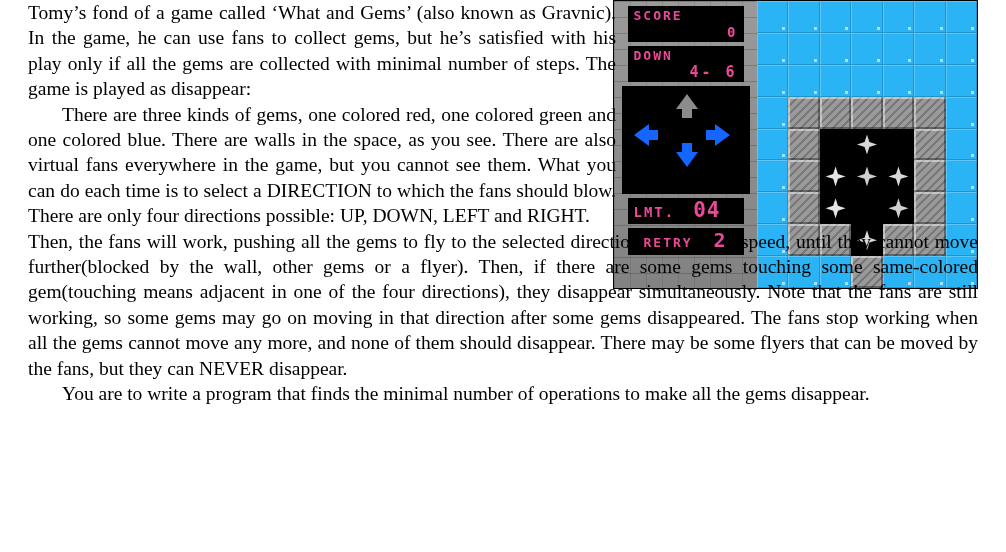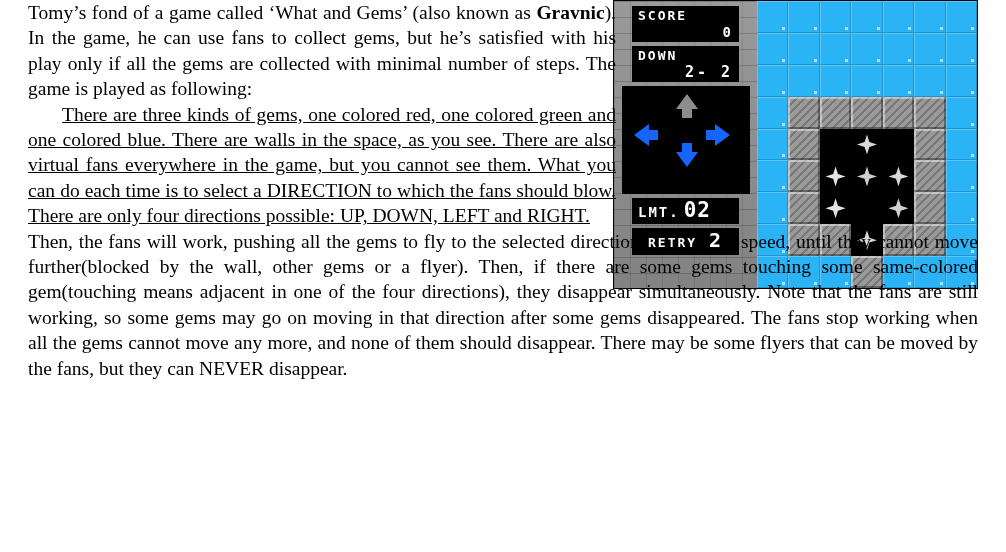--- a/index.html
+++ b/index.html
@@ -31,23 +31,22 @@
     font-size: 19.5px;
     line-height: 25.4px;
     text-align: justify;
     text-justify: inter-word;
   }
   .prose p {
     margin: 0;
   }
   .p-indent {
     text-indent: 34px;
-    text-decoration: underline;
-  }
-  .bold { font-weight: bold; }
+  }
+  .bold { font-weight: normal; }
 
   
   .narrow {
     width: 588px;
   }
   .full {
     width: 950px;
   }
 
   
@@ -81,44 +80,44 @@
     background:
       repeating-linear-gradient(to bottom, rgba(0,0,0,0.18) 0 1px, rgba(0,0,0,0) 1px 16px),
       repeating-linear-gradient(to right, rgba(0,0,0,0.10) 0 1px, rgba(0,0,0,0) 1px 16px),
       linear-gradient(#9a9a9a, #828282);
     z-index: 0;
   }
   .panel > * { position: relative; z-index: 1; }
 
   .lcd {
     background: #000000;
-    color: #ffffff;
+    color: #ec4899;
     font-family: "DejaVu Sans Mono", monospace;
     font-weight: bold;
     margin: 0 auto 4px auto;
-    width: 107px;
+    width: 116px;
     box-sizing: border-box;
     padding: 2px 6px;
     letter-spacing: 2px;
   }
   .lcd .label {
     font-size: 13px;
     line-height: 16px;
   }
   .lcd .value {
     font-size: 14px;
     line-height: 16px;
     text-align: right;
   }
   .lcd.level .value { font-size: 15px; letter-spacing: 3px; }
   .lcd.lmt {
     display: flex;
     align-items: baseline;
     justify-content: flex-start;
-    gap: 4px;
+    gap: 18px;
     padding: 4px 6px;
   }
   .lcd.lmt .label { font-size: 14px; }
   .lcd.lmt .value { font-size: 21px; letter-spacing: 1px; }
   .lcd.retry {
     display: flex;
     align-items: baseline;
     justify-content: space-between;
     padding: 4px 16px;
   }
@@ -253,33 +252,33 @@
 
     <div class="panel">
 
       <div class="lcd score">
         <div class="label">SCORE</div>
         <div class="value">0</div>
       </div>
 
       <div class="lcd level">
         <div class="label">DOWN</div>
-        <div class="value">2- 2</div>
+        <div class="value">4- 6</div>
       </div>
 
       <div class="dpad">
         <div class="arrow arrow-up"></div>
         <div class="arrow arrow-left"></div>
         <div class="arrow arrow-right"></div>
         <div class="arrow arrow-down"></div>
       </div>
 
       <div class="lcd lmt">
         <div class="label">LMT.</div>
-        <div class="value">02</div>
+        <div class="value">04</div>
       </div>
 
       <div class="lcd retry">
         <div class="label">RETRY</div>
         <div class="value">2</div>
       </div>
 
     </div>
 
     <div class="board" id="board">
@@ -372,19 +371,20 @@
         <div class="cell floor"></div>
         <div class="cell wall"></div>
         <div class="cell floor"></div>
         <div class="cell floor"></div>
         <div class="cell floor"></div>
       </div>
   </div>
 
   <div class="prose">
     <p class="narrow">
-      <span>Tomy’s fond of a game called ‘What and Gems’ (also known as </span><span class="bold">Gravnic</span><span>). In the game, he can use fans to collect gems, but he’s satisfied with his play only if all the gems are collected with minimal number of steps. The game is played as following:</span>
+      <span>Tomy’s fond of a game called ‘What and Gems’ (also known as </span><span class="bold">Gravnic</span><span>). In the game, he can use fans to collect gems, but he’s satisfied with his play only if all the gems are collected with minimal number of steps. The game is played as disappear:</span>
     </p>
     <p class="narrow p-indent">There are three kinds of gems, one colored red, one colored green and one colored blue. There are walls in the space, as you see. There are also virtual fans everywhere in the game, but you cannot see them. What you can do each time is to select a DIRECTION to which the fans should blow. There are only four directions possible: UP, DOWN, LEFT and RIGHT.</p>
     <p class="full">Then, the fans will work, pushing all the gems to fly to the selected direction at the same speed, until they cannot move further(blocked by the wall, other gems or a flyer). Then, if there are some gems touching some same-colored gem(touching means adjacent in one of the four directions), they disappear simultaneously. Note that the fans are still working, so some gems may go on moving in that direction after some gems disappeared. The fans stop working when all the gems cannot move any more, and none of them should disappear. There may be some flyers that can be moved by the fans, but they can NEVER disappear.</p>
+    <p class="full p-indent">You are to write a program that finds the minimal number of operations to make all the gems disappear.</p>
   </div>
 
 </div>
 
 </body></html>

